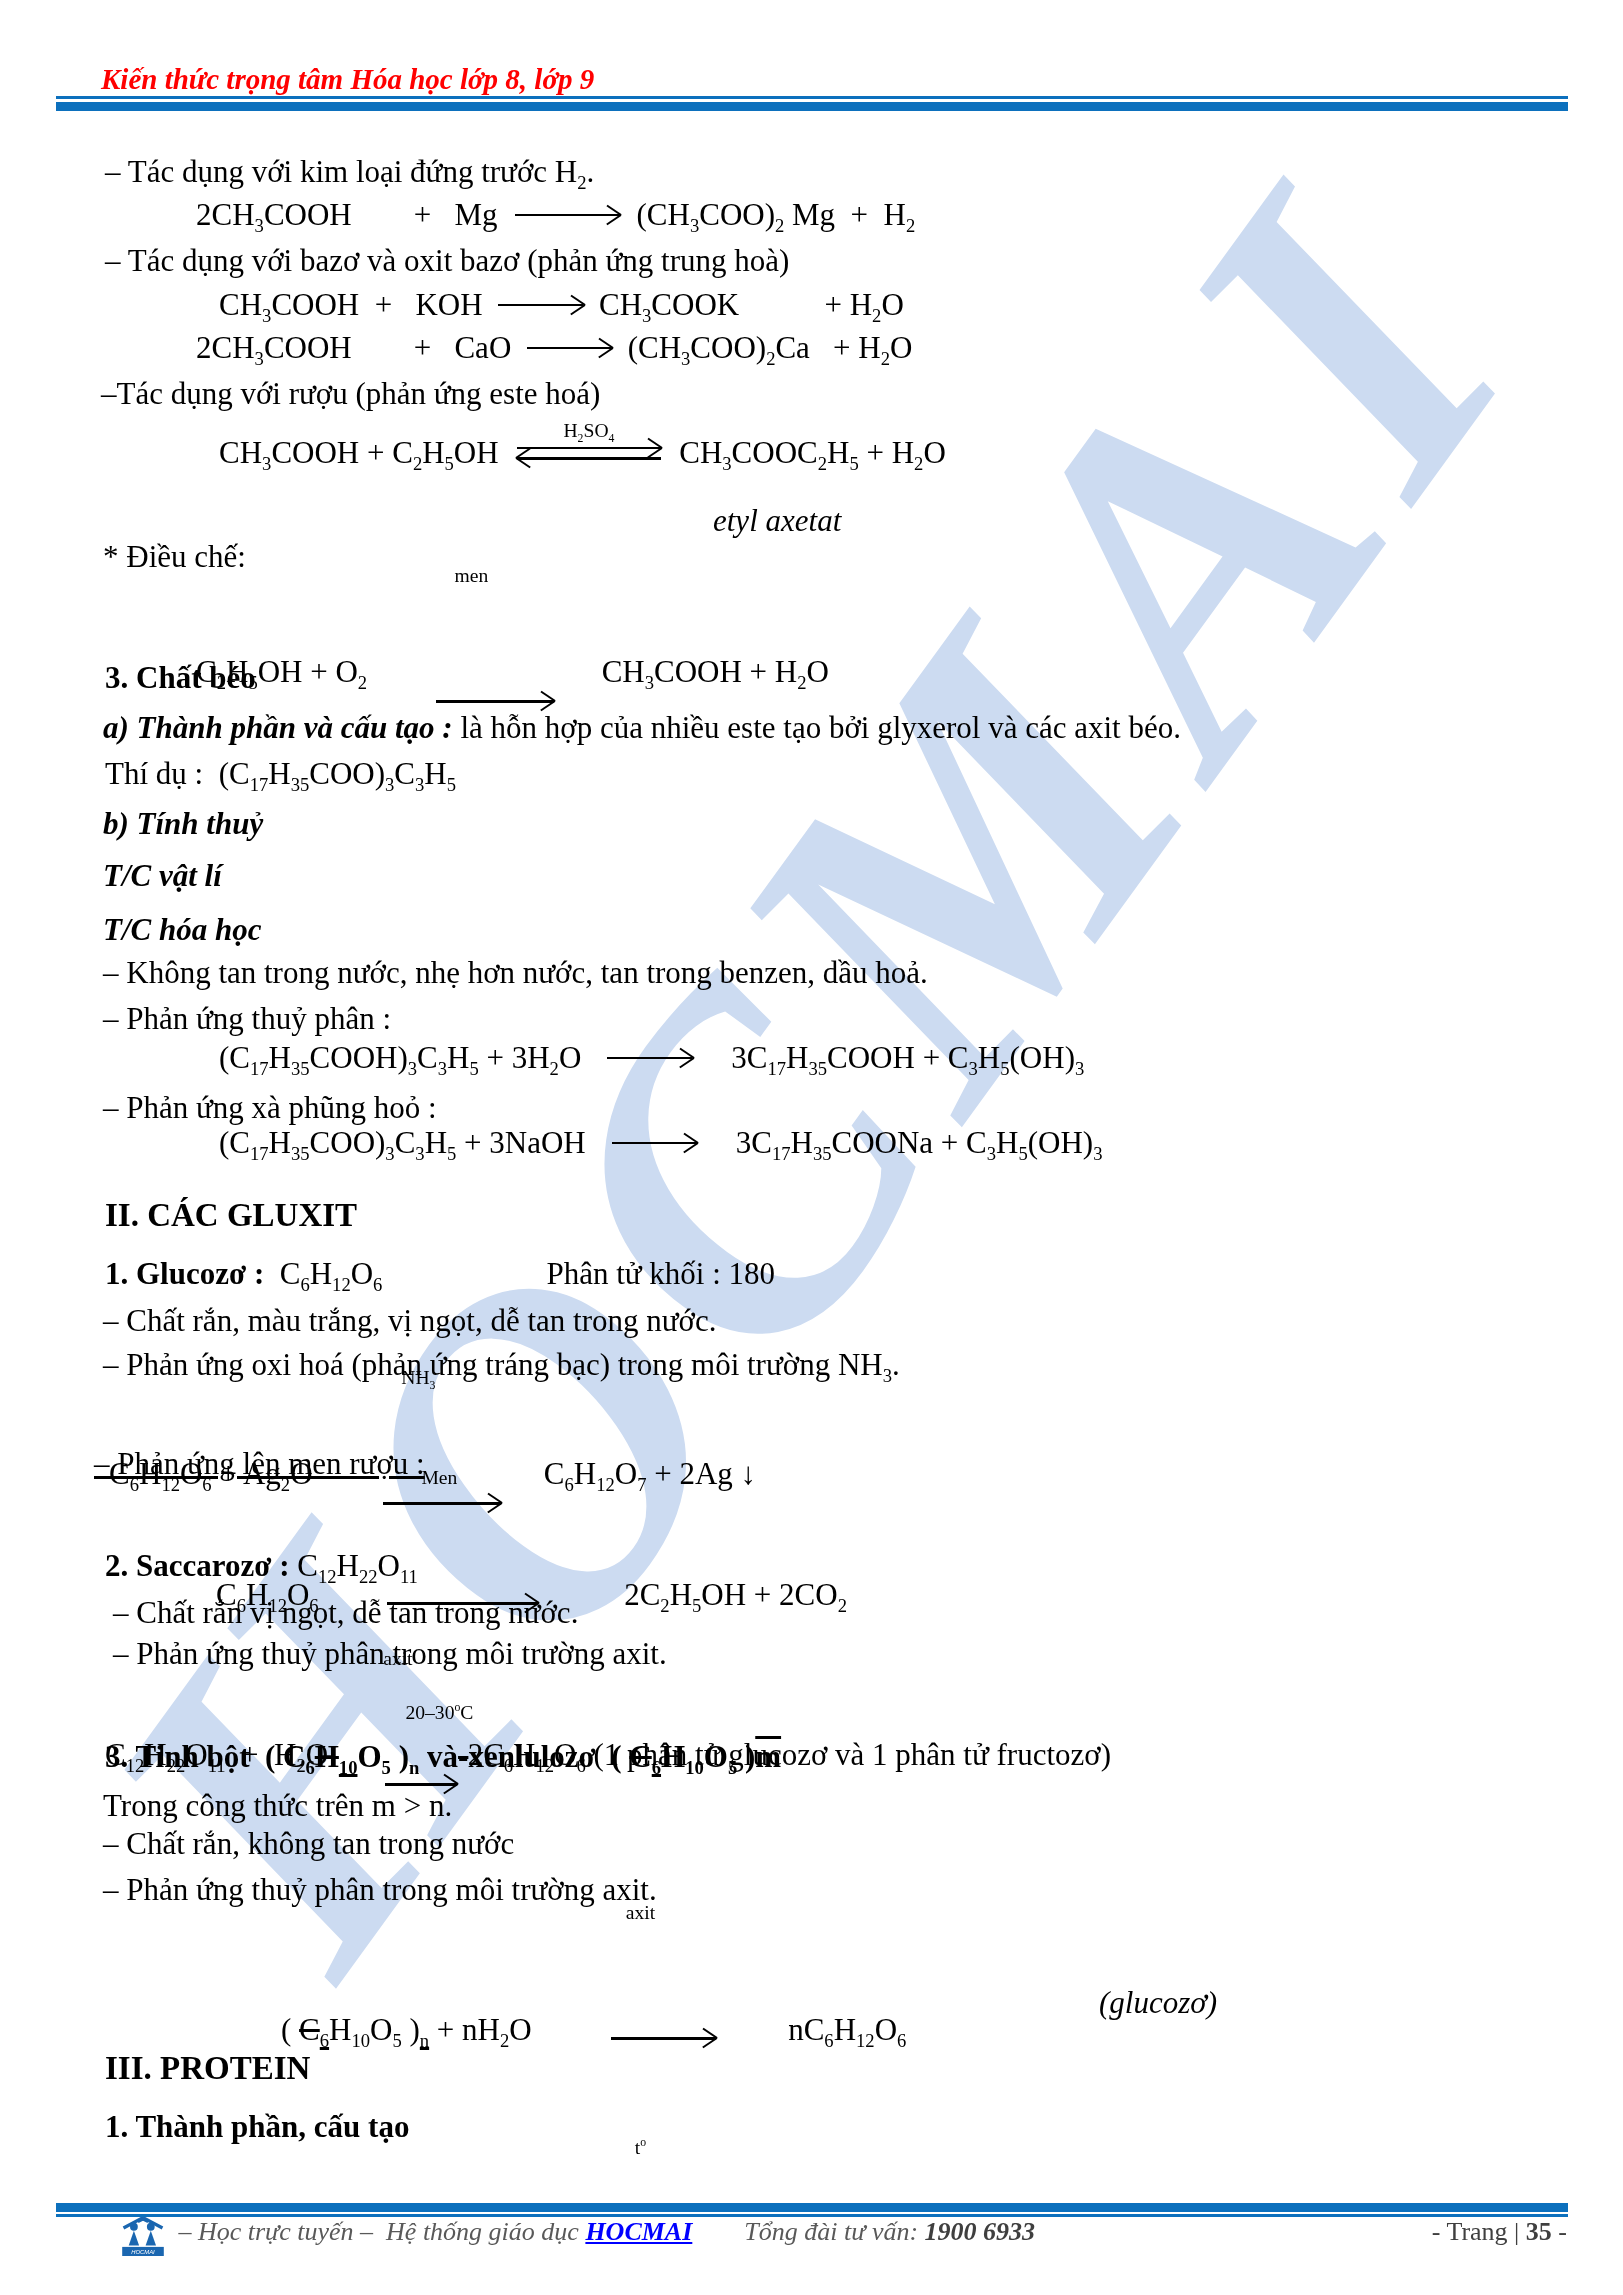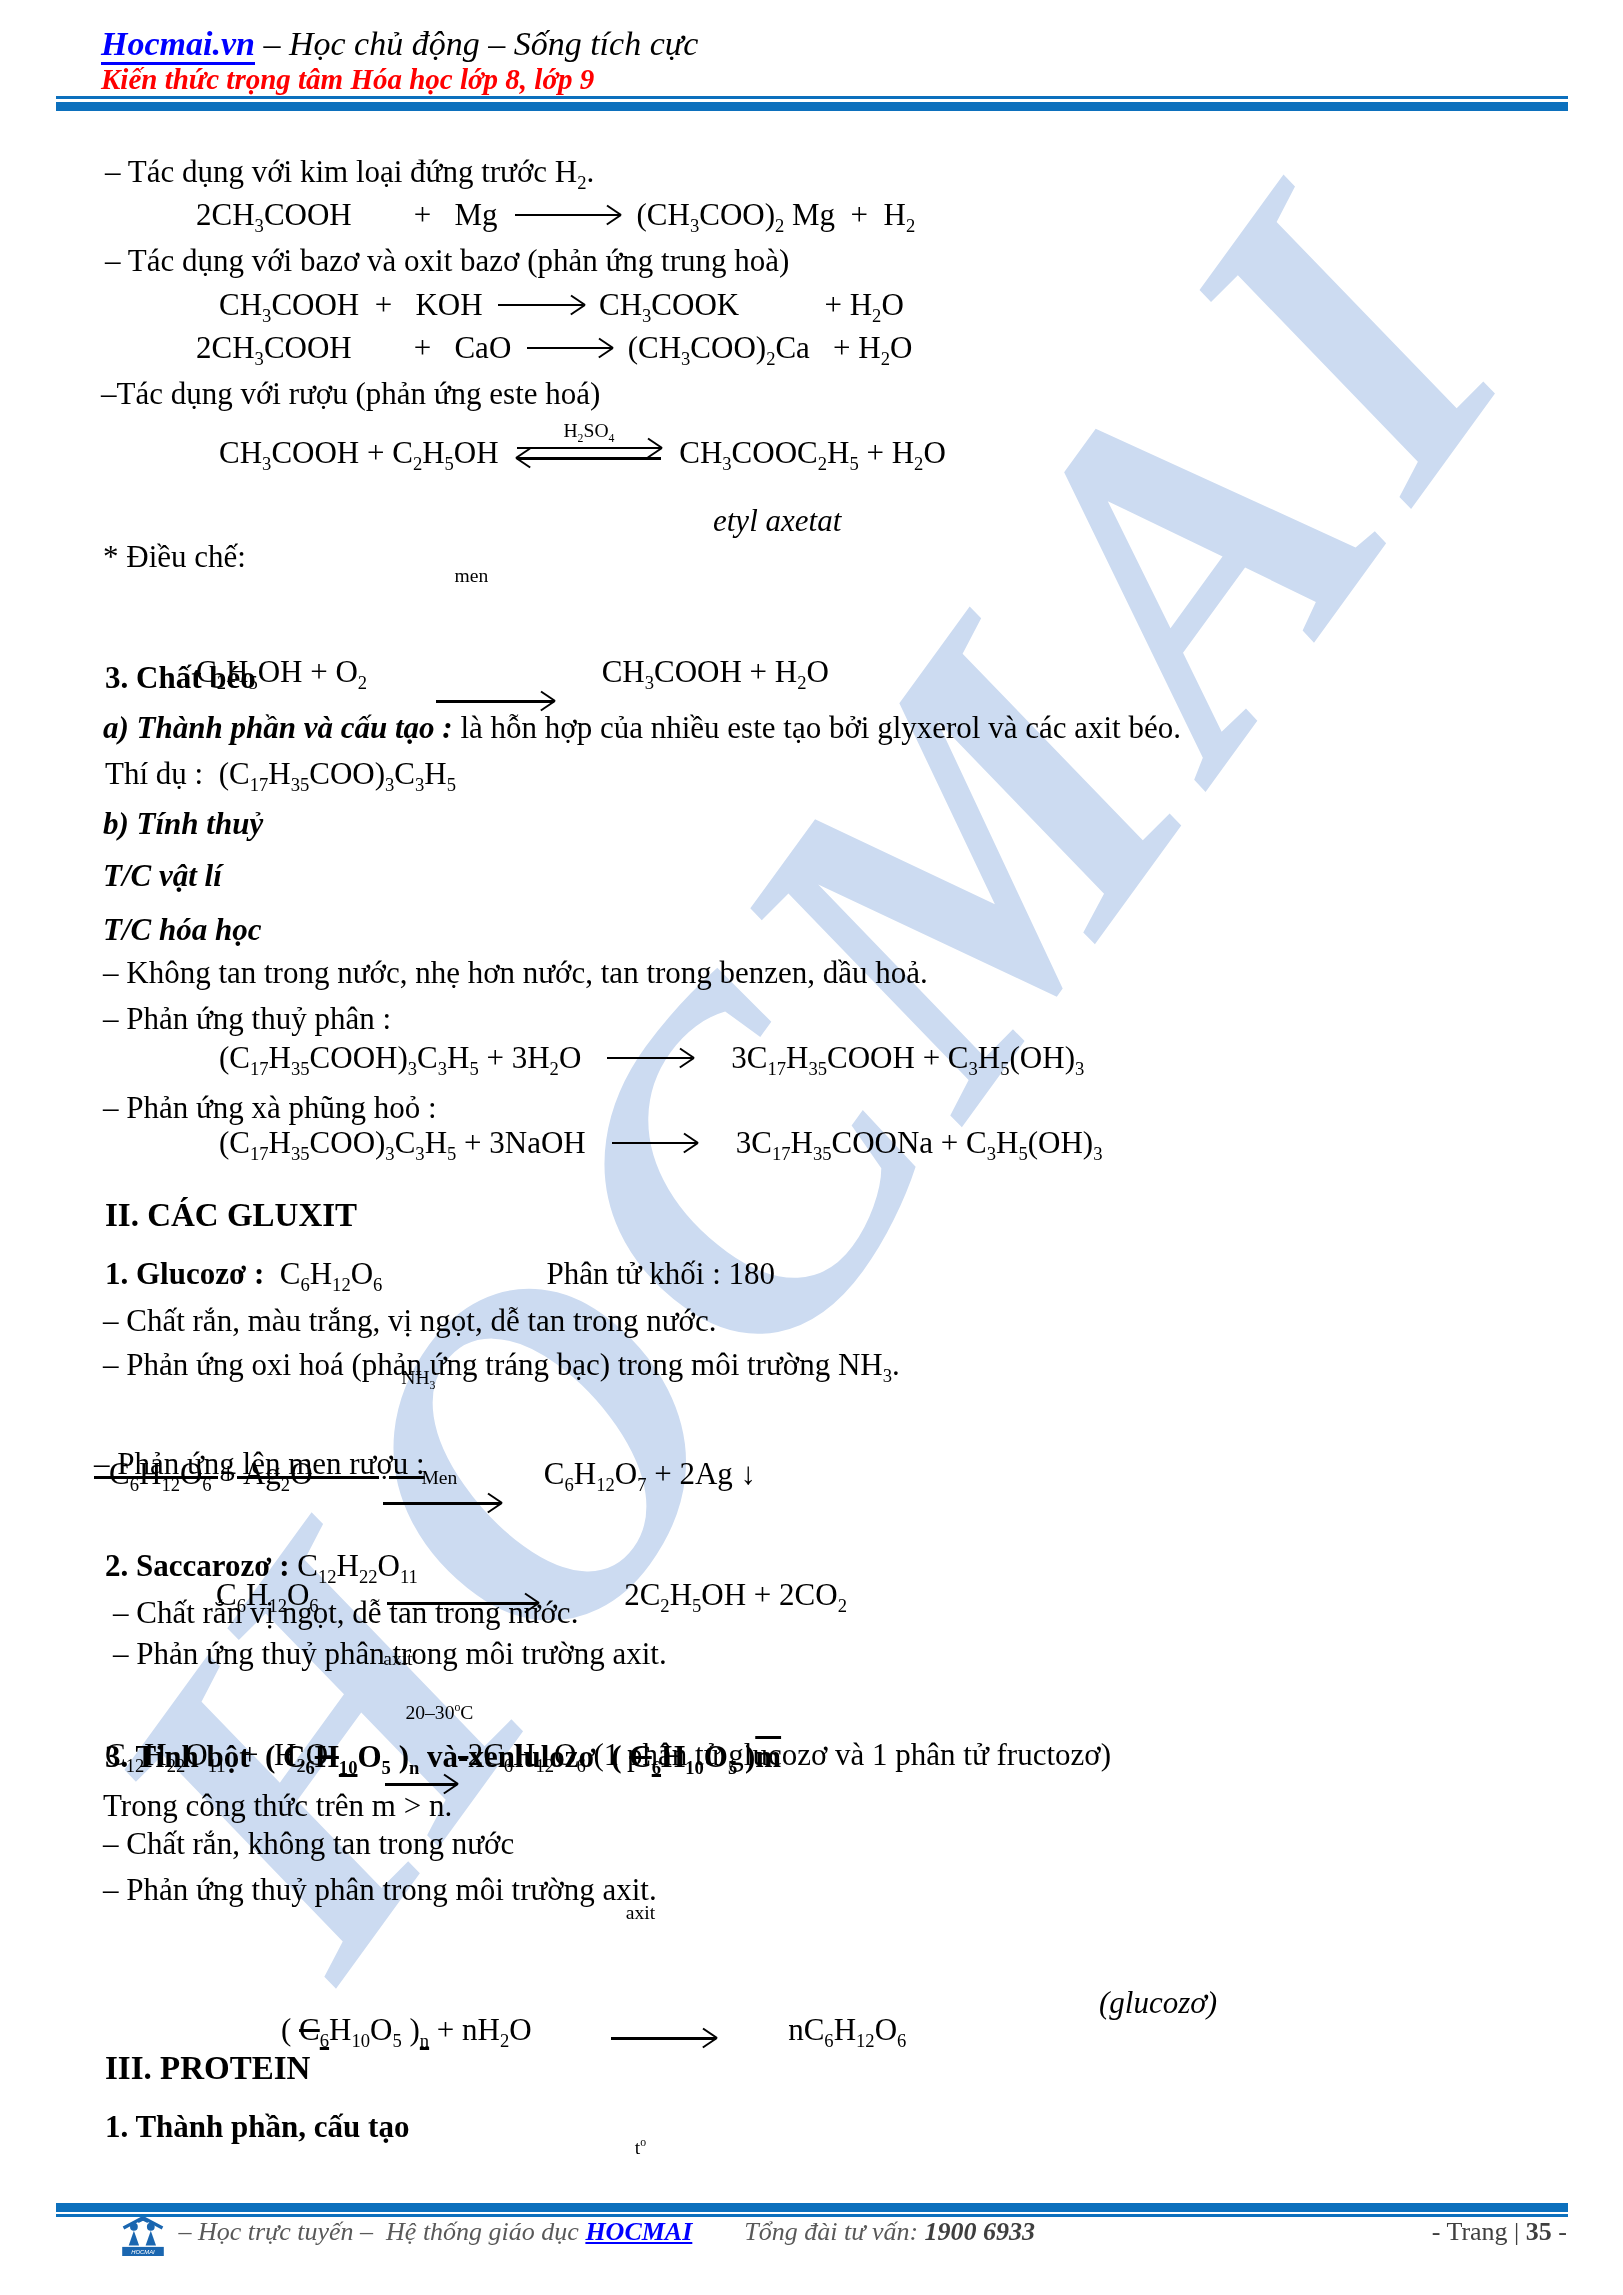--- a/index.html
+++ b/index.html
@@ -51,21 +51,20 @@
   .fpage .b{font-weight:bold;}
   .logo{margin-right:14.4px;flex:0 0 auto;}
 </style>
 </head>
 <body>
 
 <div class="page">
 
   <div class="watermark">HOCMAI</div>
 
-  <div class="hdr1"><a class="brand">Hocmai.vn</a><span class="i"> – Học chủ động – Sống tích cực</span></div>
   <div class="hdr2">Kiến thức trọng tâm Hóa học lớp 8, lớp 9</div>
   <div class="rule" style="top:96px;height:2.6px;"></div>
   <div class="rule" style="top:102px;height:9.2px;"></div>
 
   <div class="line" style="left:105px;top:152px;">– Tác dụng với kim loại đứng trước H<sub>2</sub>.</div>
 
   <div class="line eq" style="left:196px;top:195px;">
     <span class="chem">2CH<sub>3</sub>COOH        +   Mg</span>
     <span class="arr" style="width:105px;margin:0 17px;"></span>
     <span class="chem">(CH<sub>3</sub>COO)<sub>2</sub> Mg  +  H<sub>2</sub></span>

